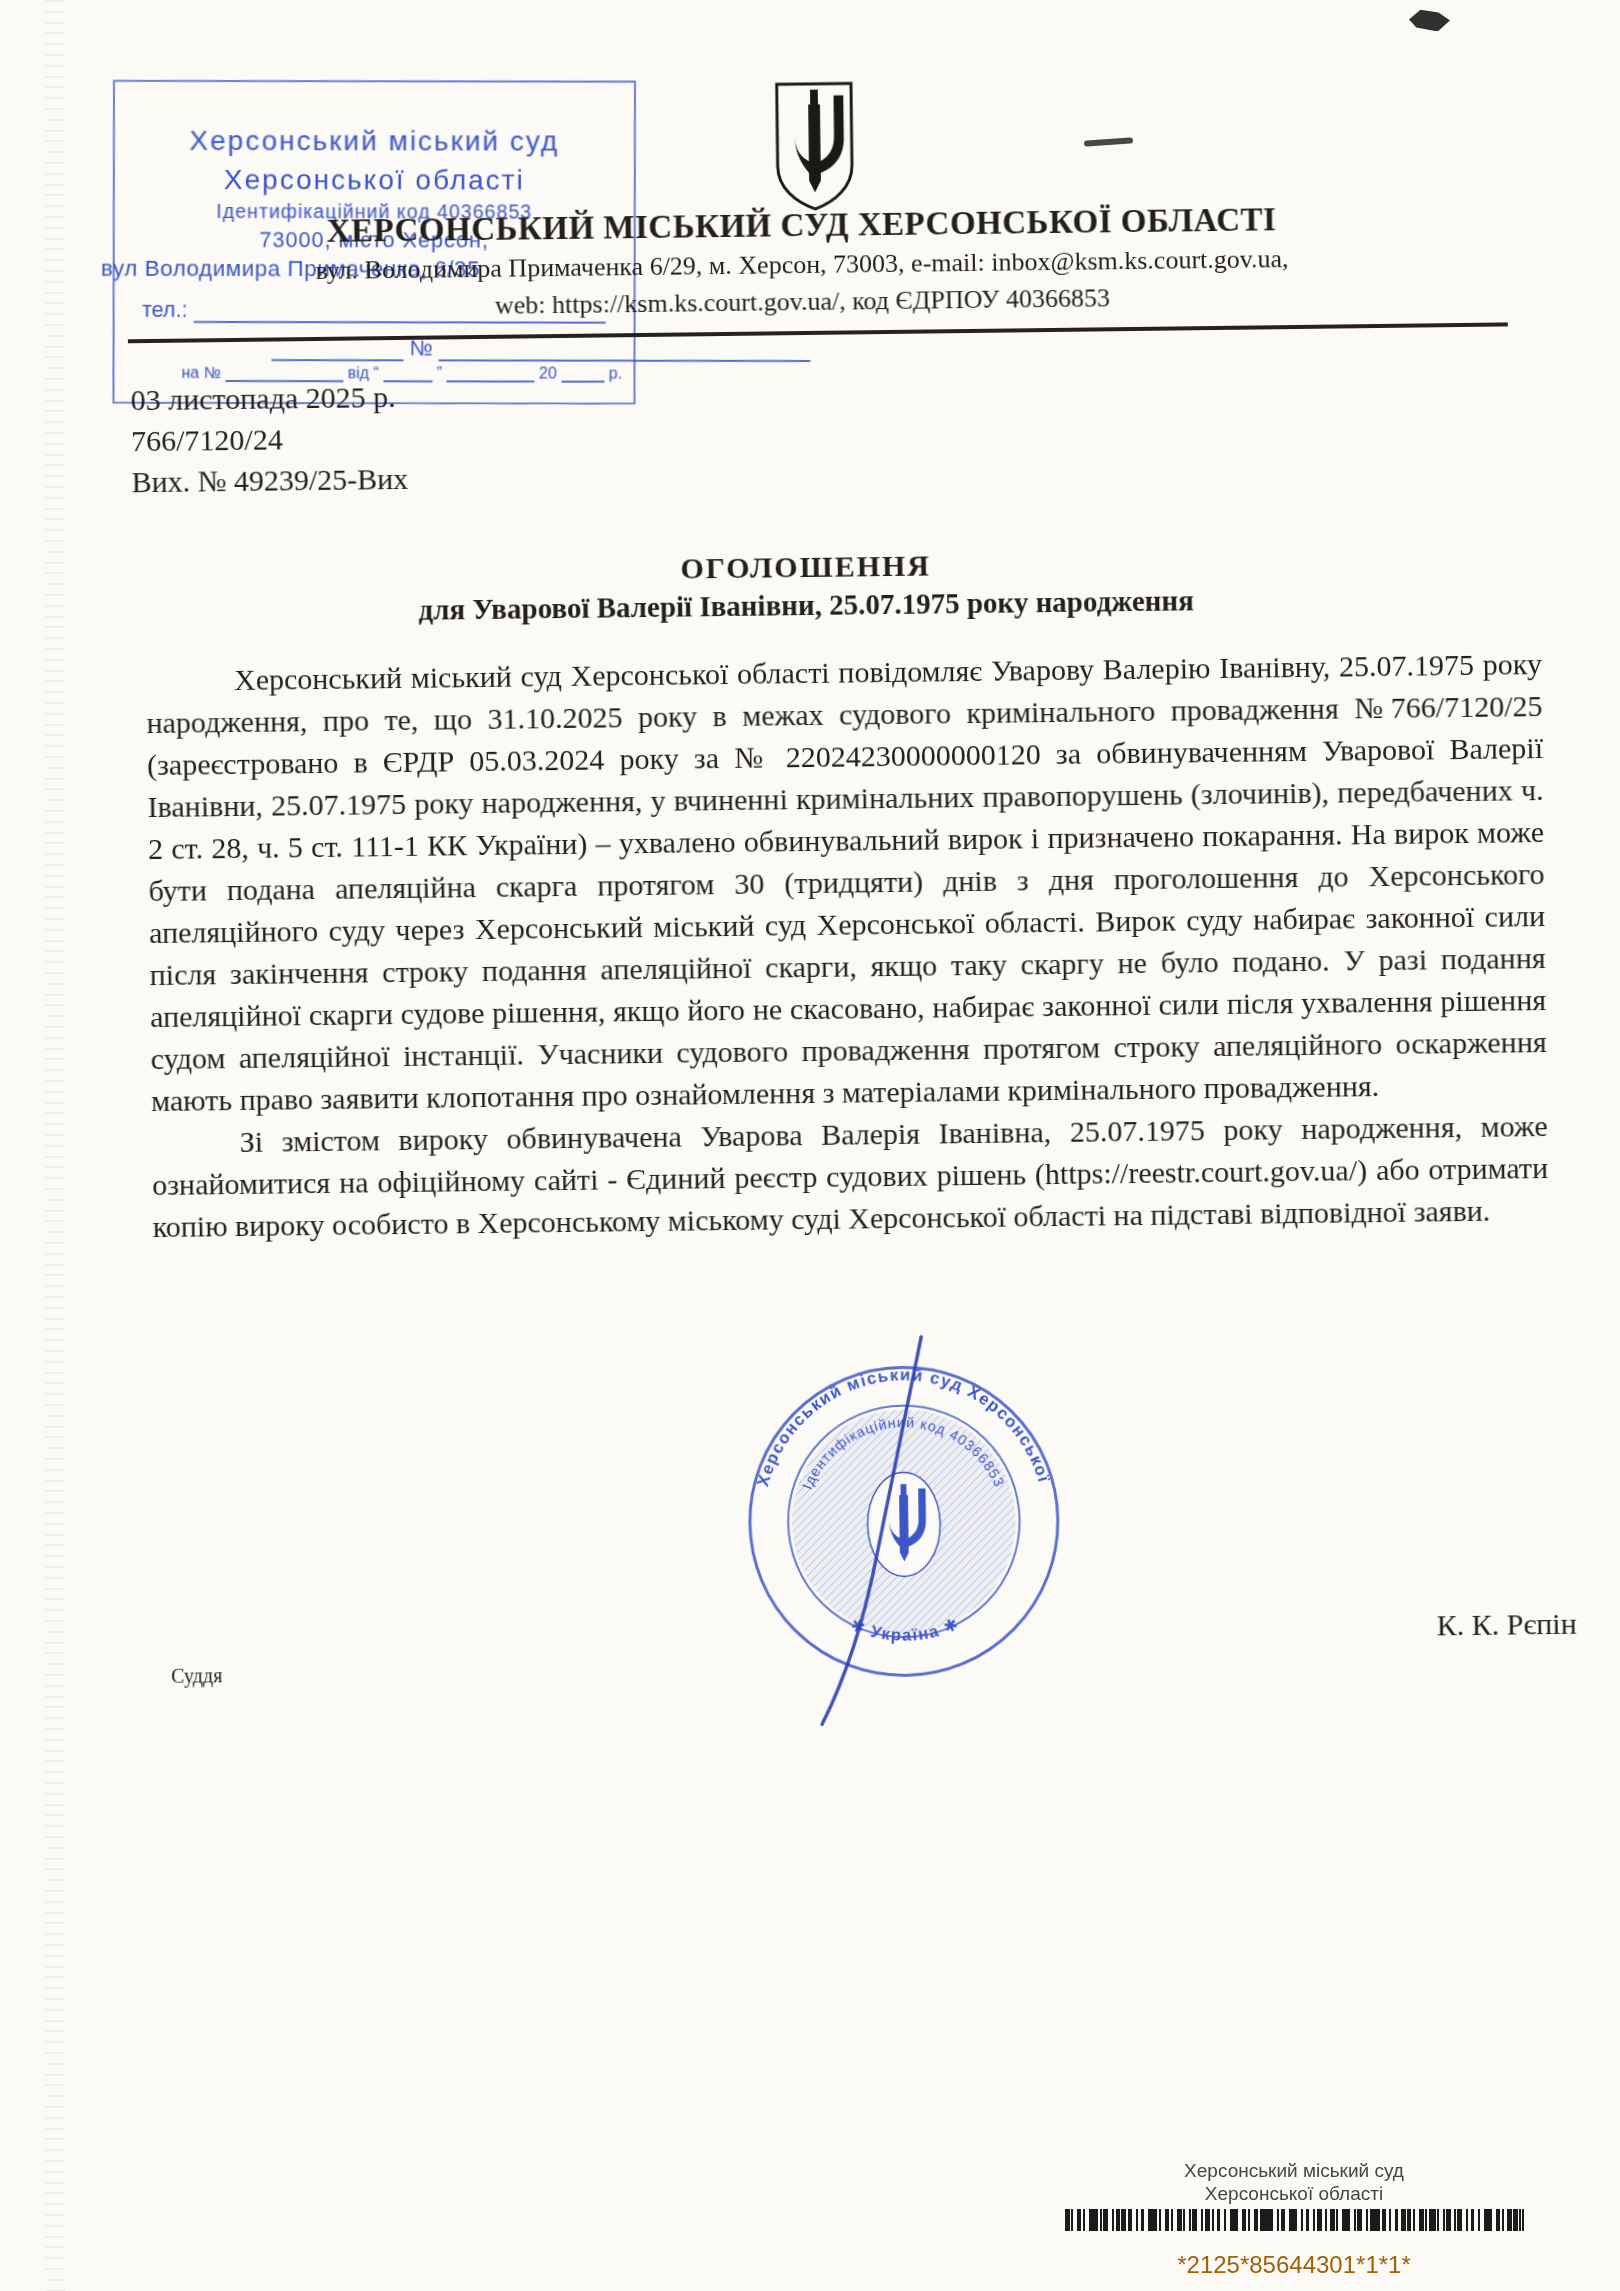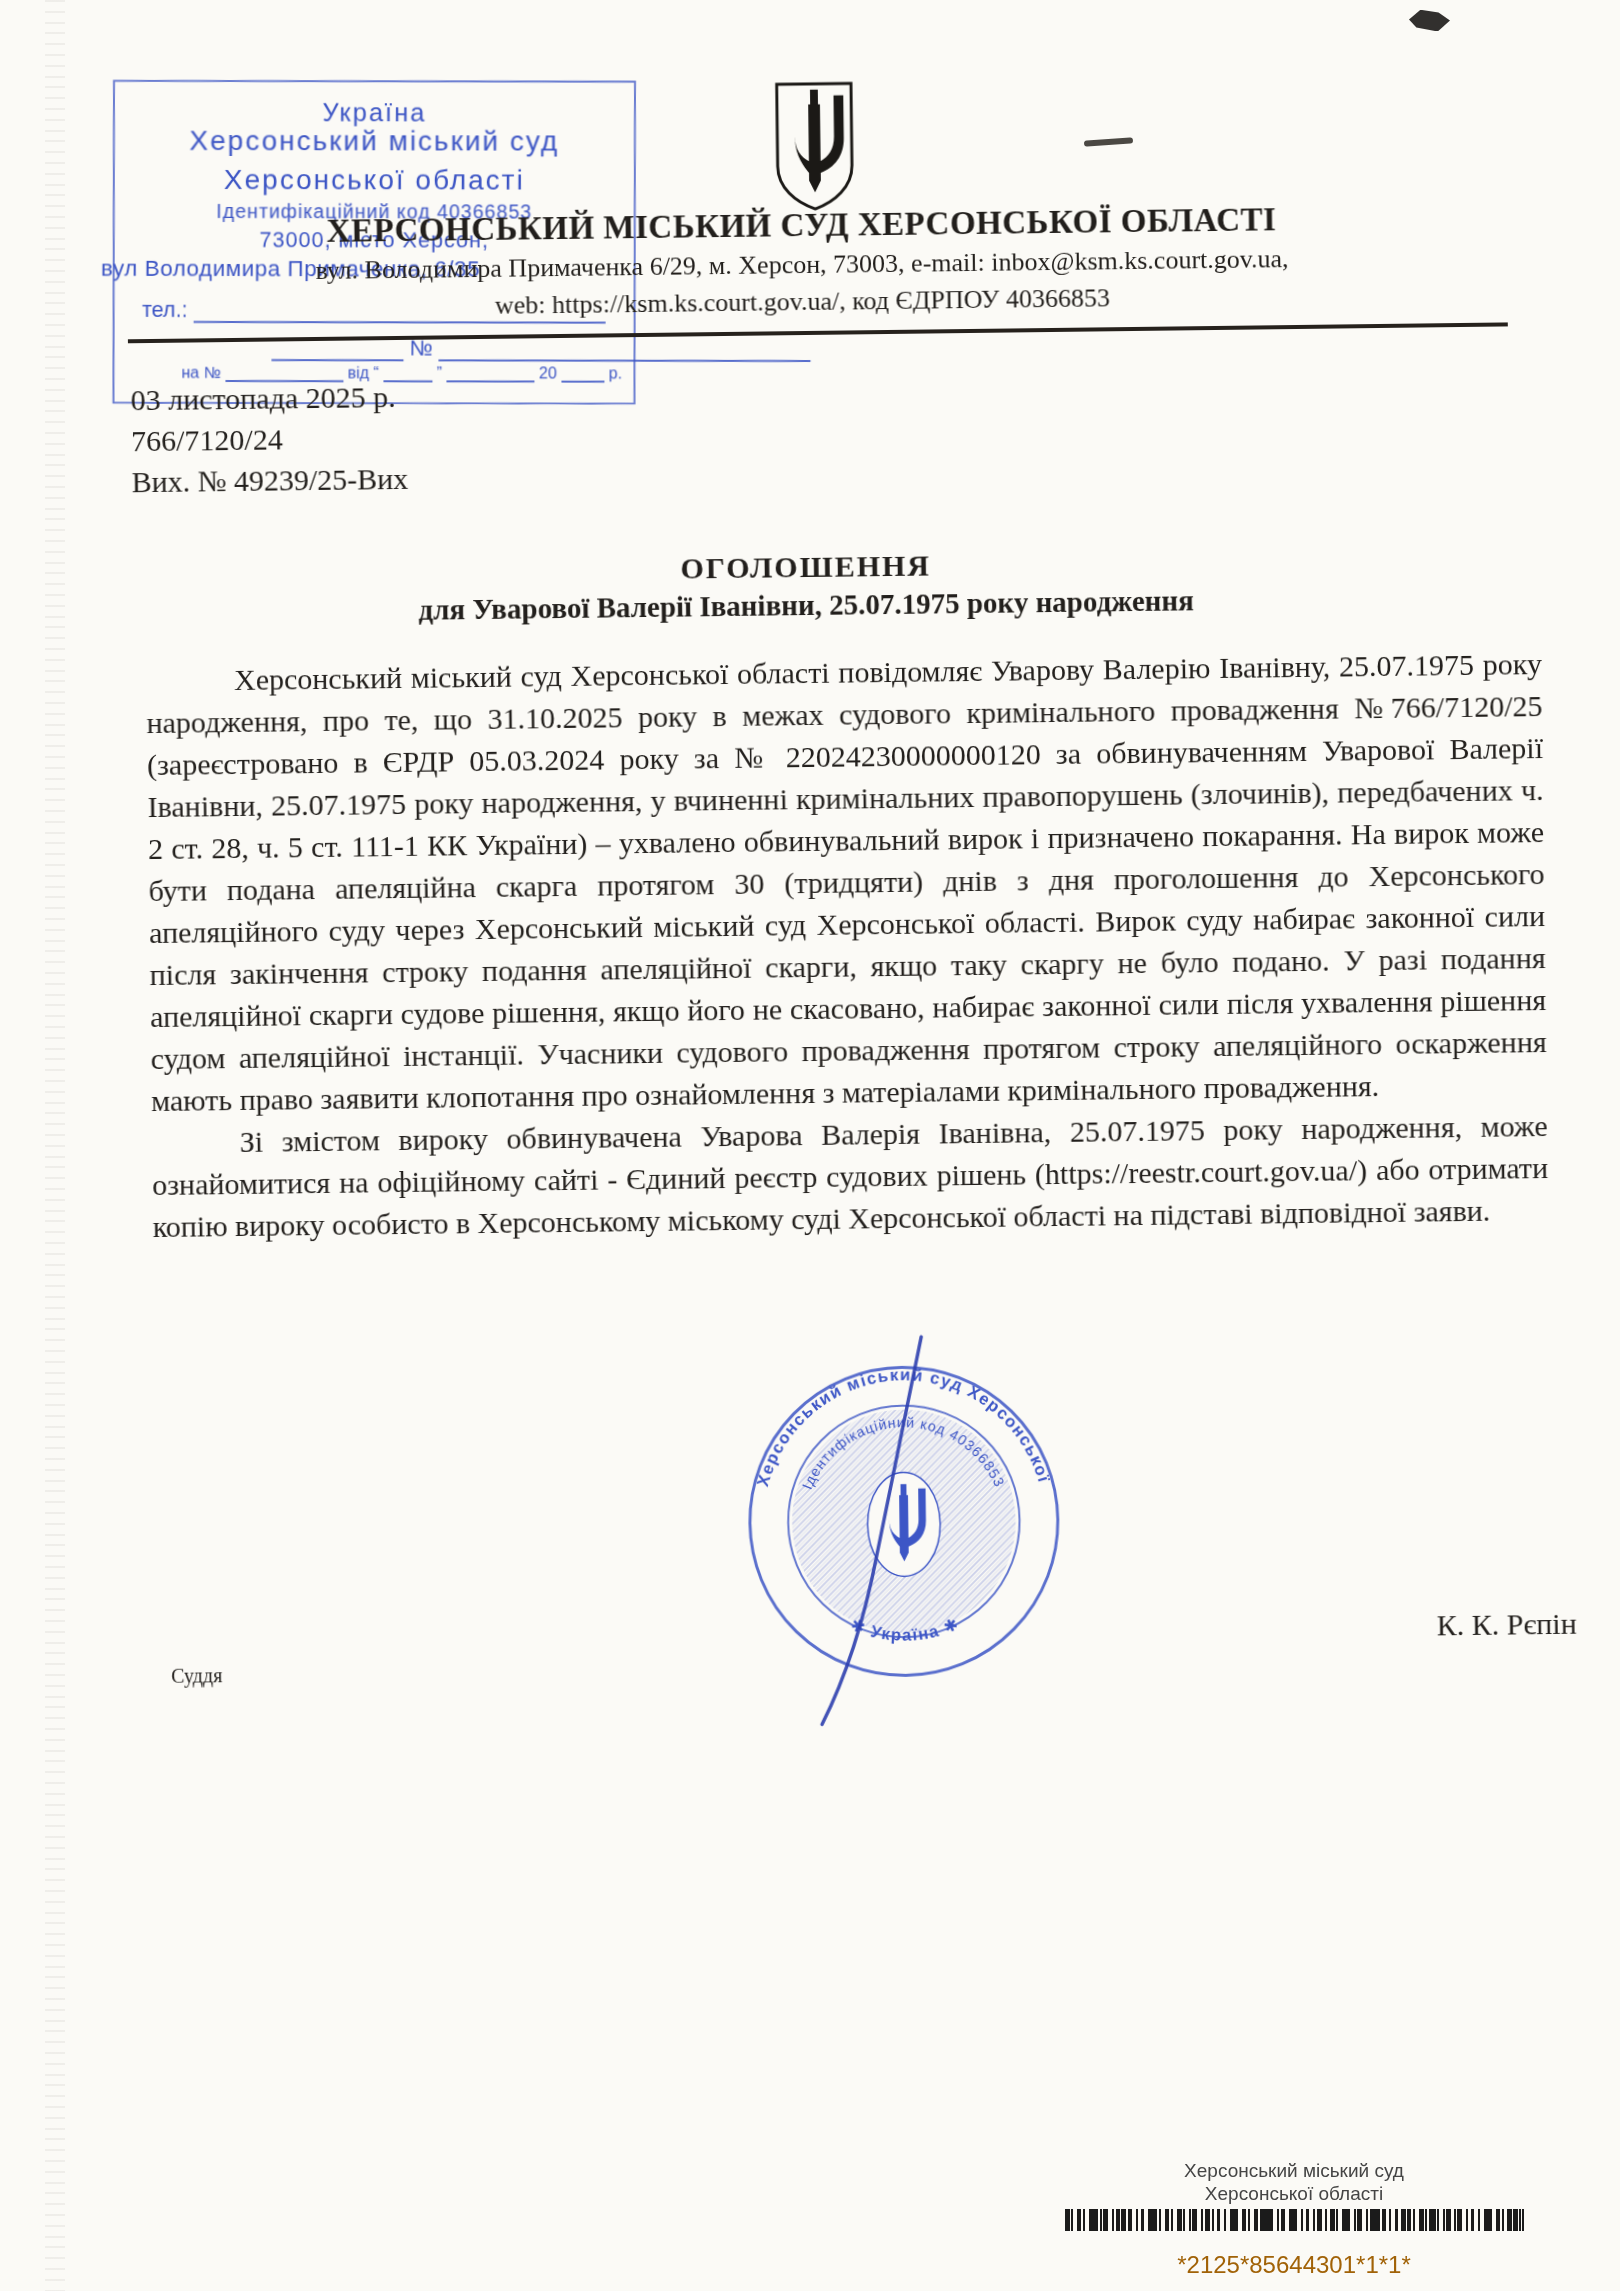--- a/index.html
+++ b/index.html
@@ -84,21 +84,20 @@
 
 <div class="page">
 
   <div class="edge-strip"></div>
   <div class="art-tr"></div>
   <div class="art-dash"></div>
 
   <div class="rot">
 
     <div class="stamp">
-      <div class="row s-country">Україна</div>
       <div class="row s-court1">Херсонський міський суд</div>
       <div class="row s-court2">Херсонської області</div>
       <div class="row s-id">Ідентифікаційний код 40366853</div>
       <div class="row s-city">73000, місто Херсон,</div>
       <div class="row s-street">вул Володимира Примаченка, 6/35</div>
       <div class="row s-tel">
         <span>тел.:</span>
         <span class="bline" style="width:412px"></span>
       </div>
       <div class="row s-no">

